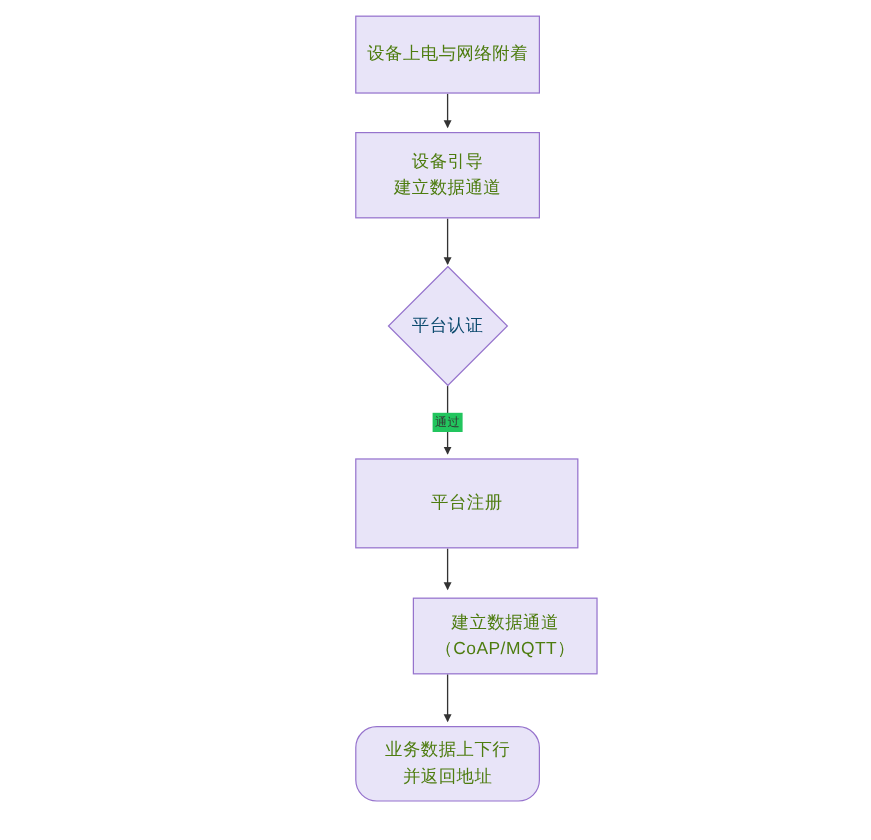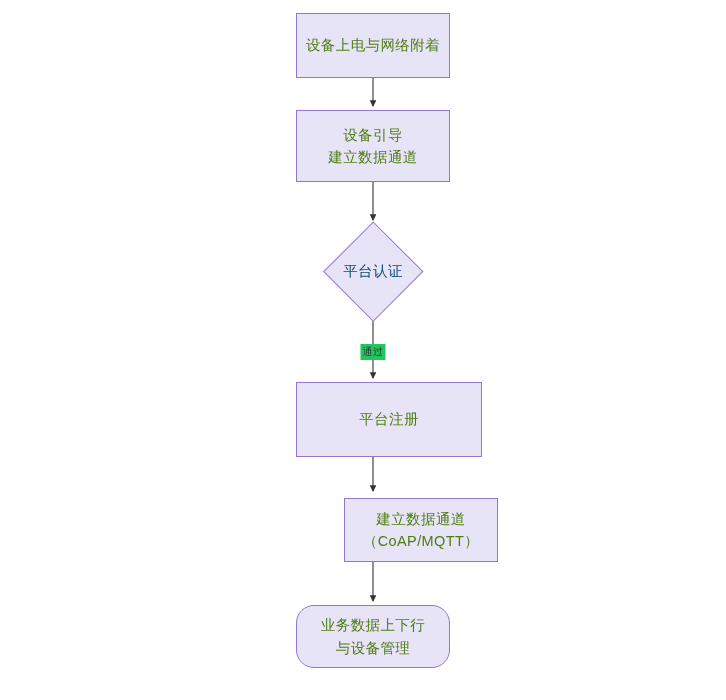--- a/index.html
+++ b/index.html
@@ -128,16 +128,16 @@
     <span class="line">平台注册</span>
   </div>
 
   <div class="node" style="left:296px; top:498px; width:154px; height:64px;margin-left:48px;">
     <span class="line">建立数据通道</span>
     <span class="line">（CoAP/MQTT）</span>
   </div>
 
   <div class="node" style="left:296px; top:605px; width:154px; height:63px;border-radius:18px;">
     <span class="line">业务数据上下行</span>
-    <span class="line">与设备管理</span>
+    <span class="line">并返回地址</span>
   </div>
 
 </div>
 
 </body></html>

